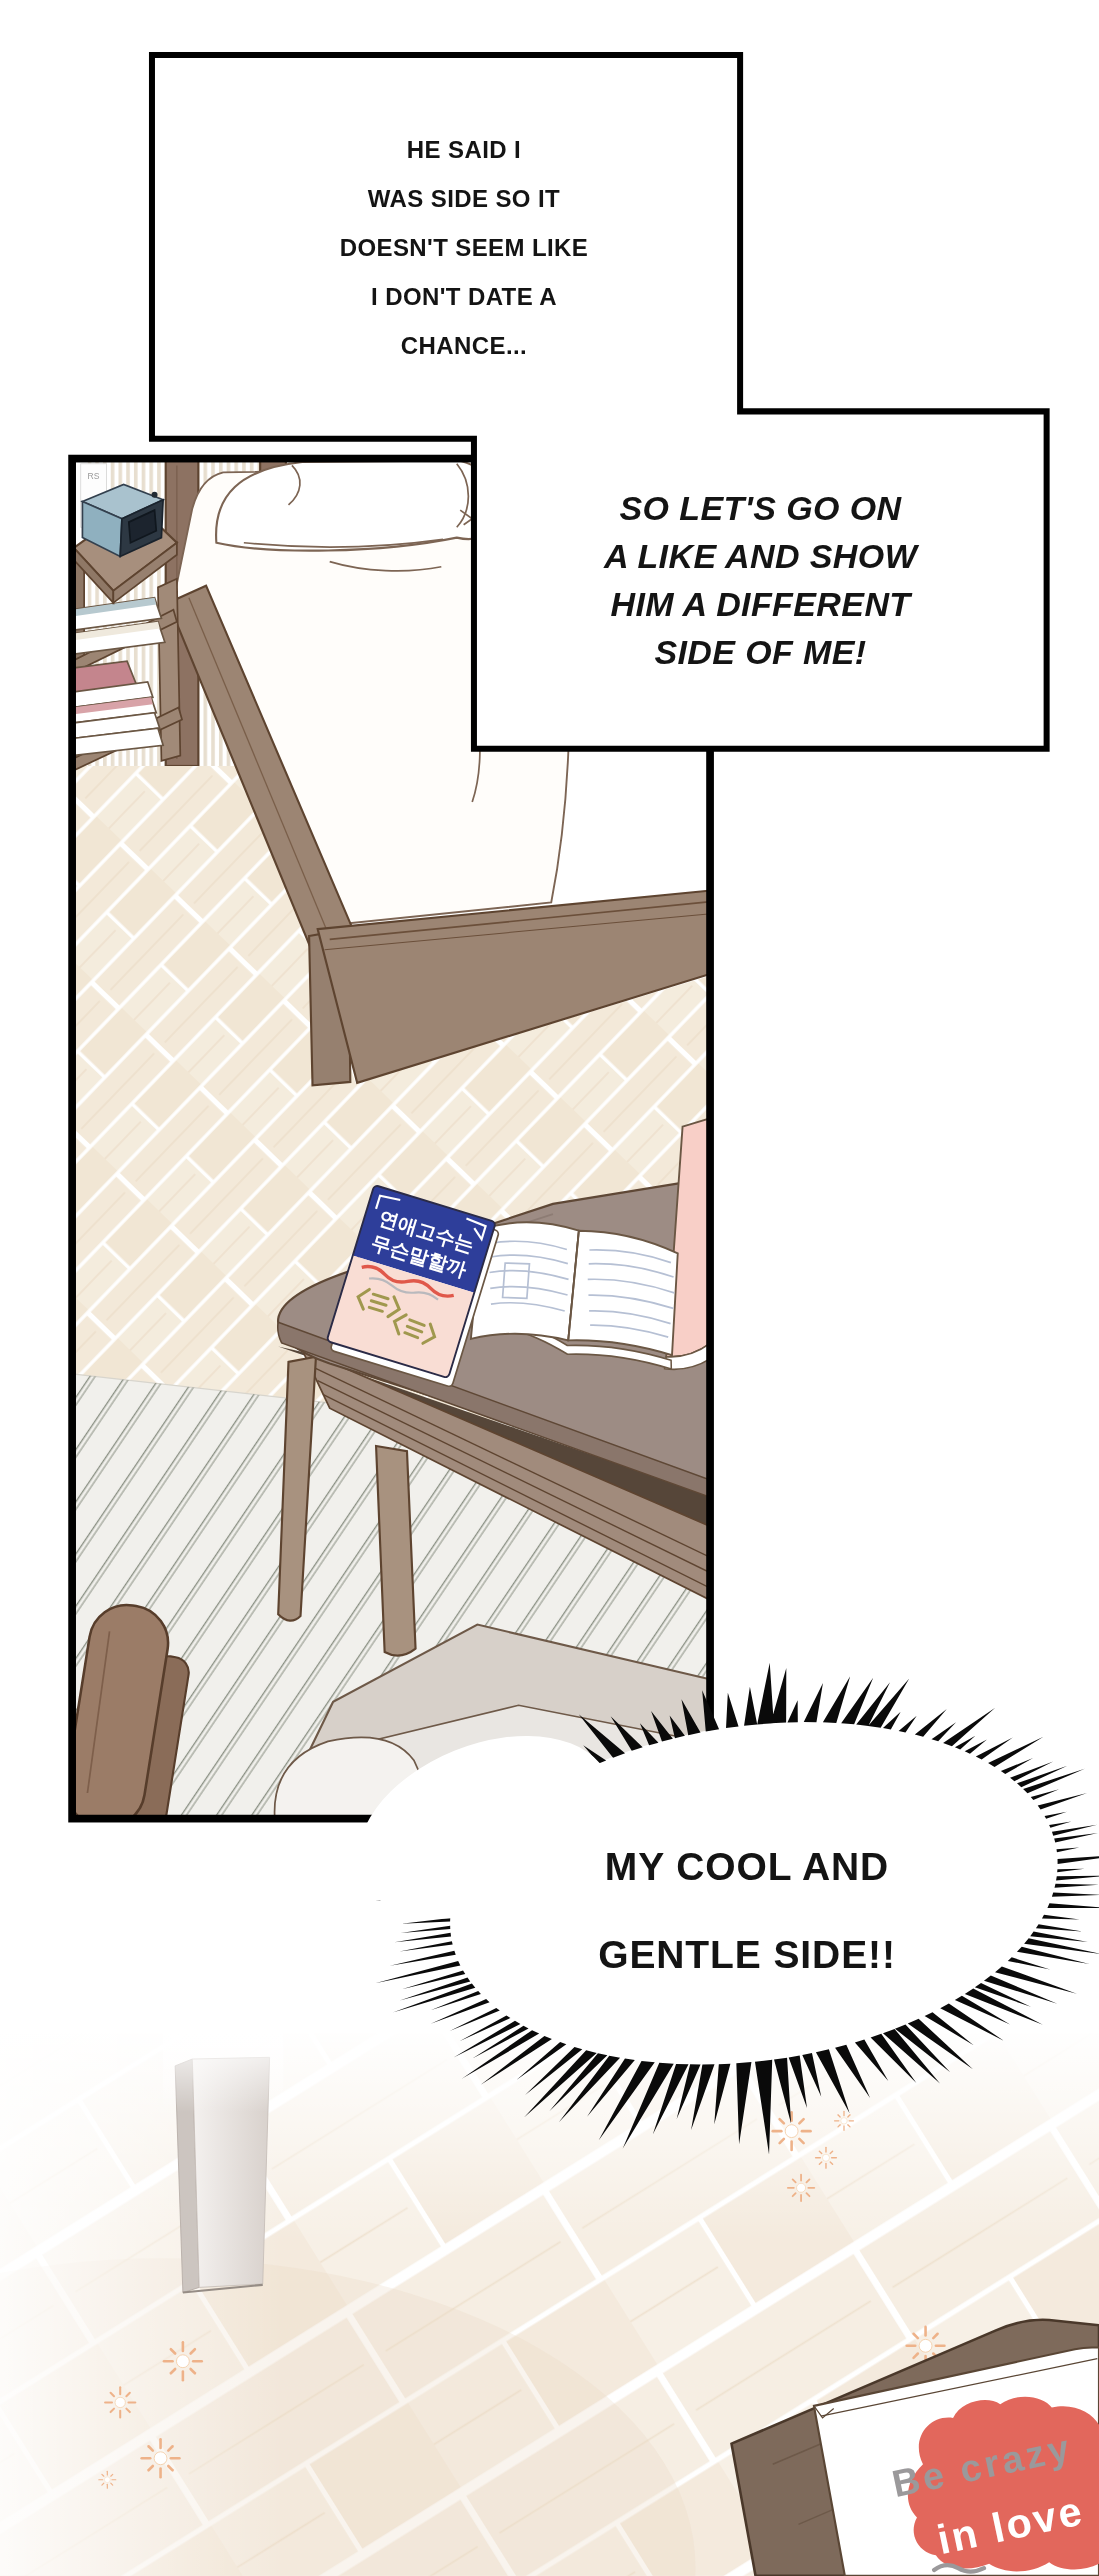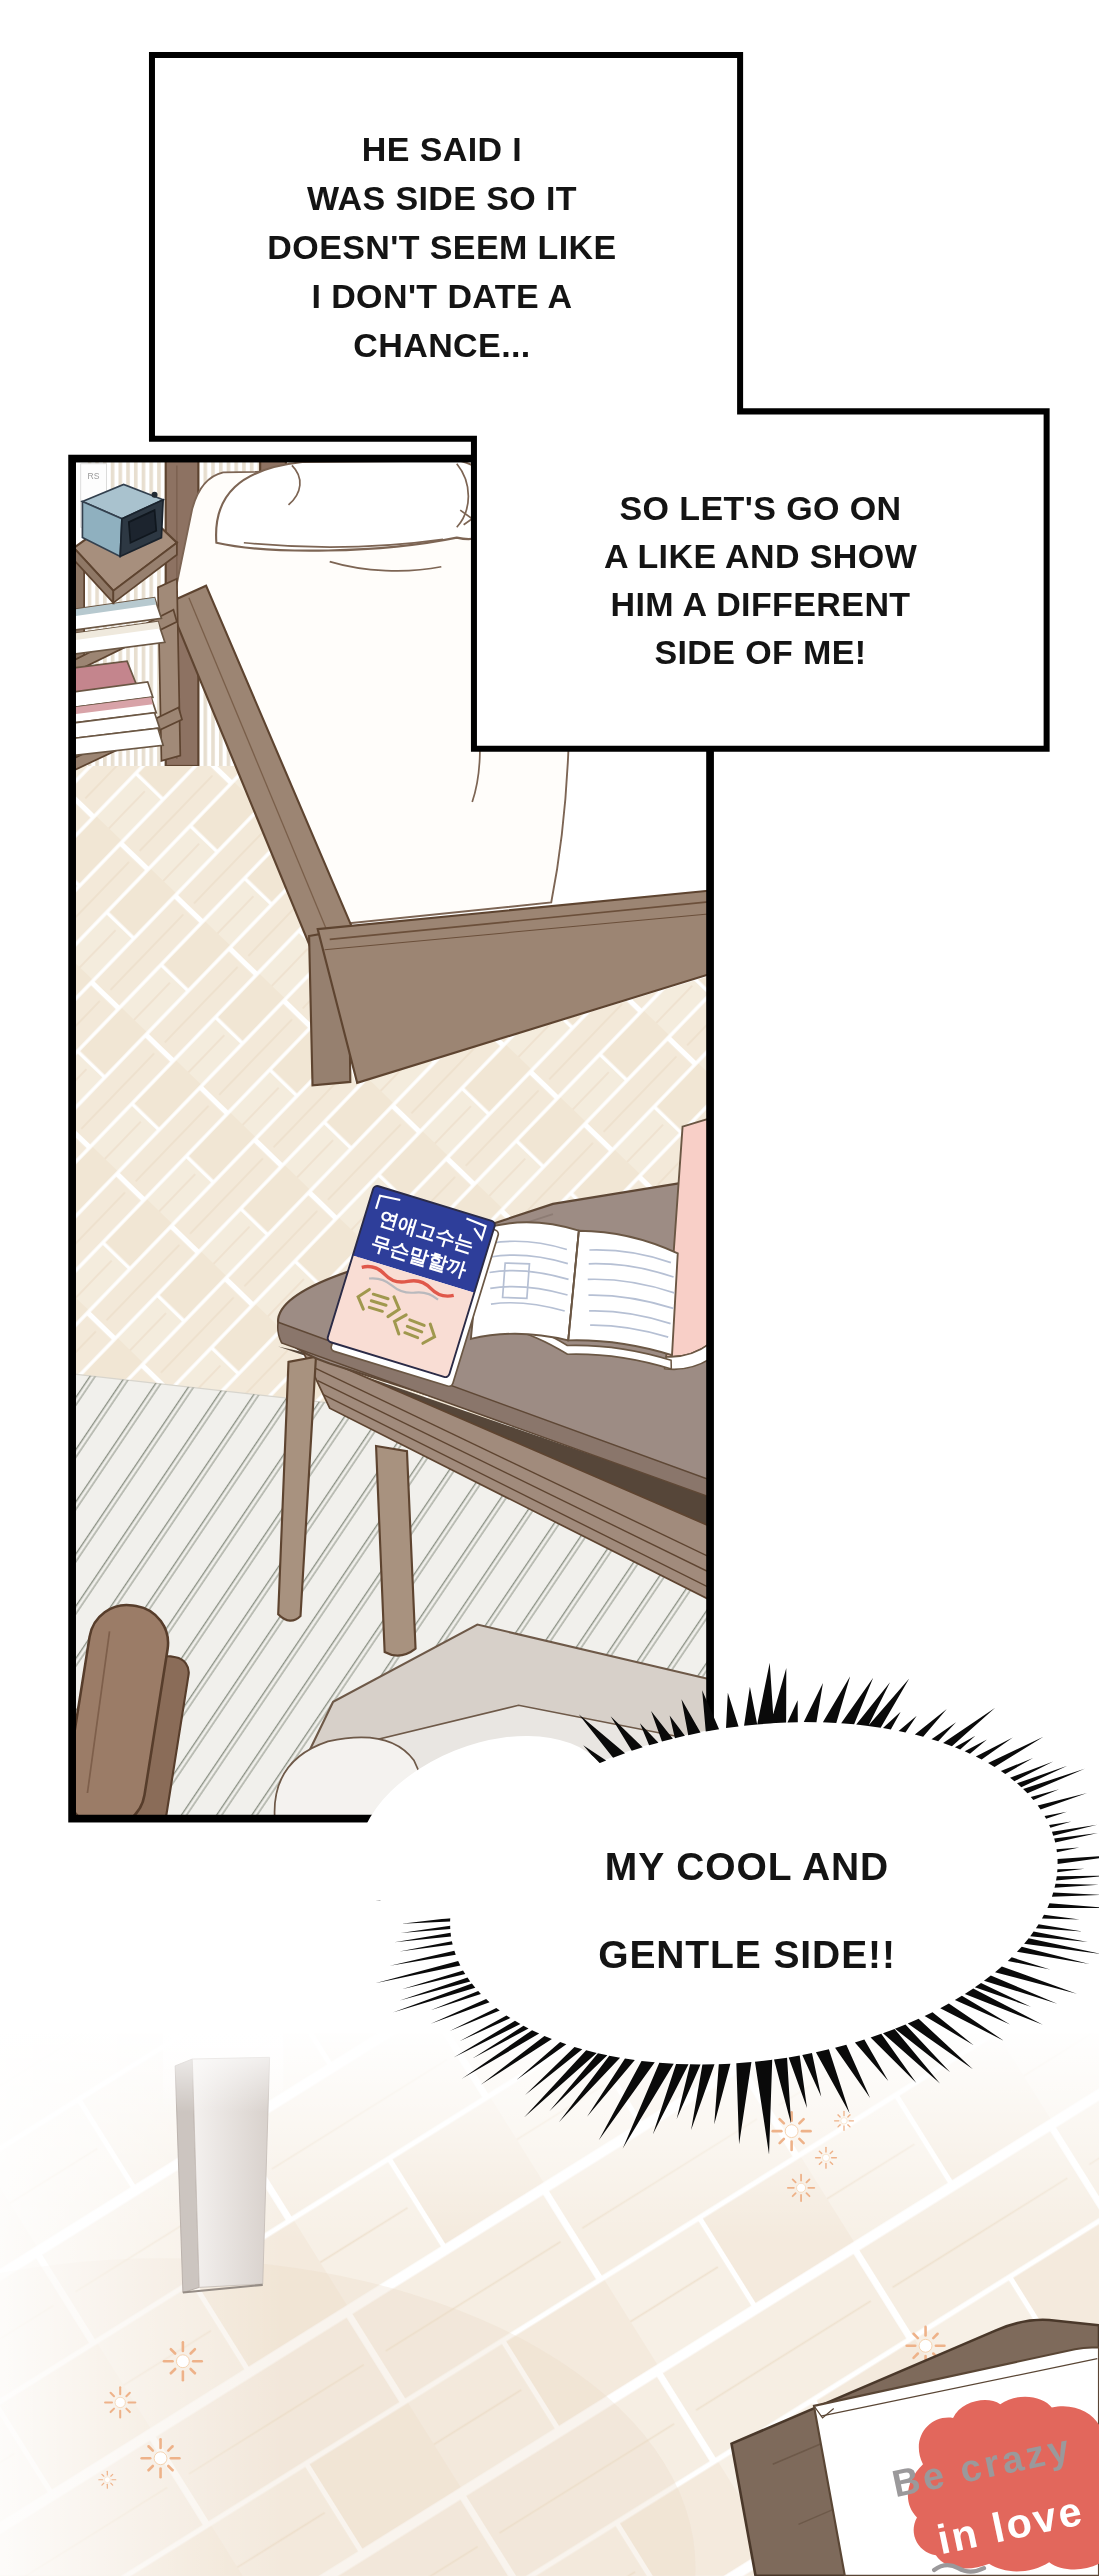--- a/index.html
+++ b/index.html
@@ -2,22 +2,22 @@
 <html style="font-size:13.7px"><head>
 <meta charset="utf-8">
 <style>
   html,body{margin:0;padding:0;background:#ffffff;}
   .page{position:relative;width:1099px;height:2576px;overflow:hidden;background:#fff;
         font-family:"Liberation Sans",sans-serif;}
   .page svg{position:absolute;left:0;top:0;}
   .speech-text{position:absolute;display:flex;flex-direction:column;justify-content:center;
         align-items:center;text-align:center;color:#141414;font-weight:700;pointer-events:none;}
   .speech-text .ln{white-space:nowrap;}
-  .b1{left:148px;top:55px;width:588px;height:384px;font-size:34px;line-height:49px;letter-spacing:0.4px;}
-  .b2{left:474px;top:411px;width:573px;height:337px;font-size:34px;line-height:48px;letter-spacing:0.4px;}
+  .b1{left:170px;top:55px;width:588px;height:384px;font-size:24px;line-height:49px;letter-spacing:0.4px;}
+  .b2{left:474px;top:411px;width:573px;height:337px;font-size:34px;line-height:48px;letter-spacing:0.4px;font-style:italic;}
   .burst-txt{left:515px;top:1846px;width:464px;height:129px;font-size:39px;line-height:57px;letter-spacing:0.9px;gap:31px;}
 </style>
 </head>
 <body>
 
 <div class="page">
 
 <svg width="1099" height="2576" viewBox="0 0 1280 3000">
   <defs>
     <clipPath id="panelClip">

